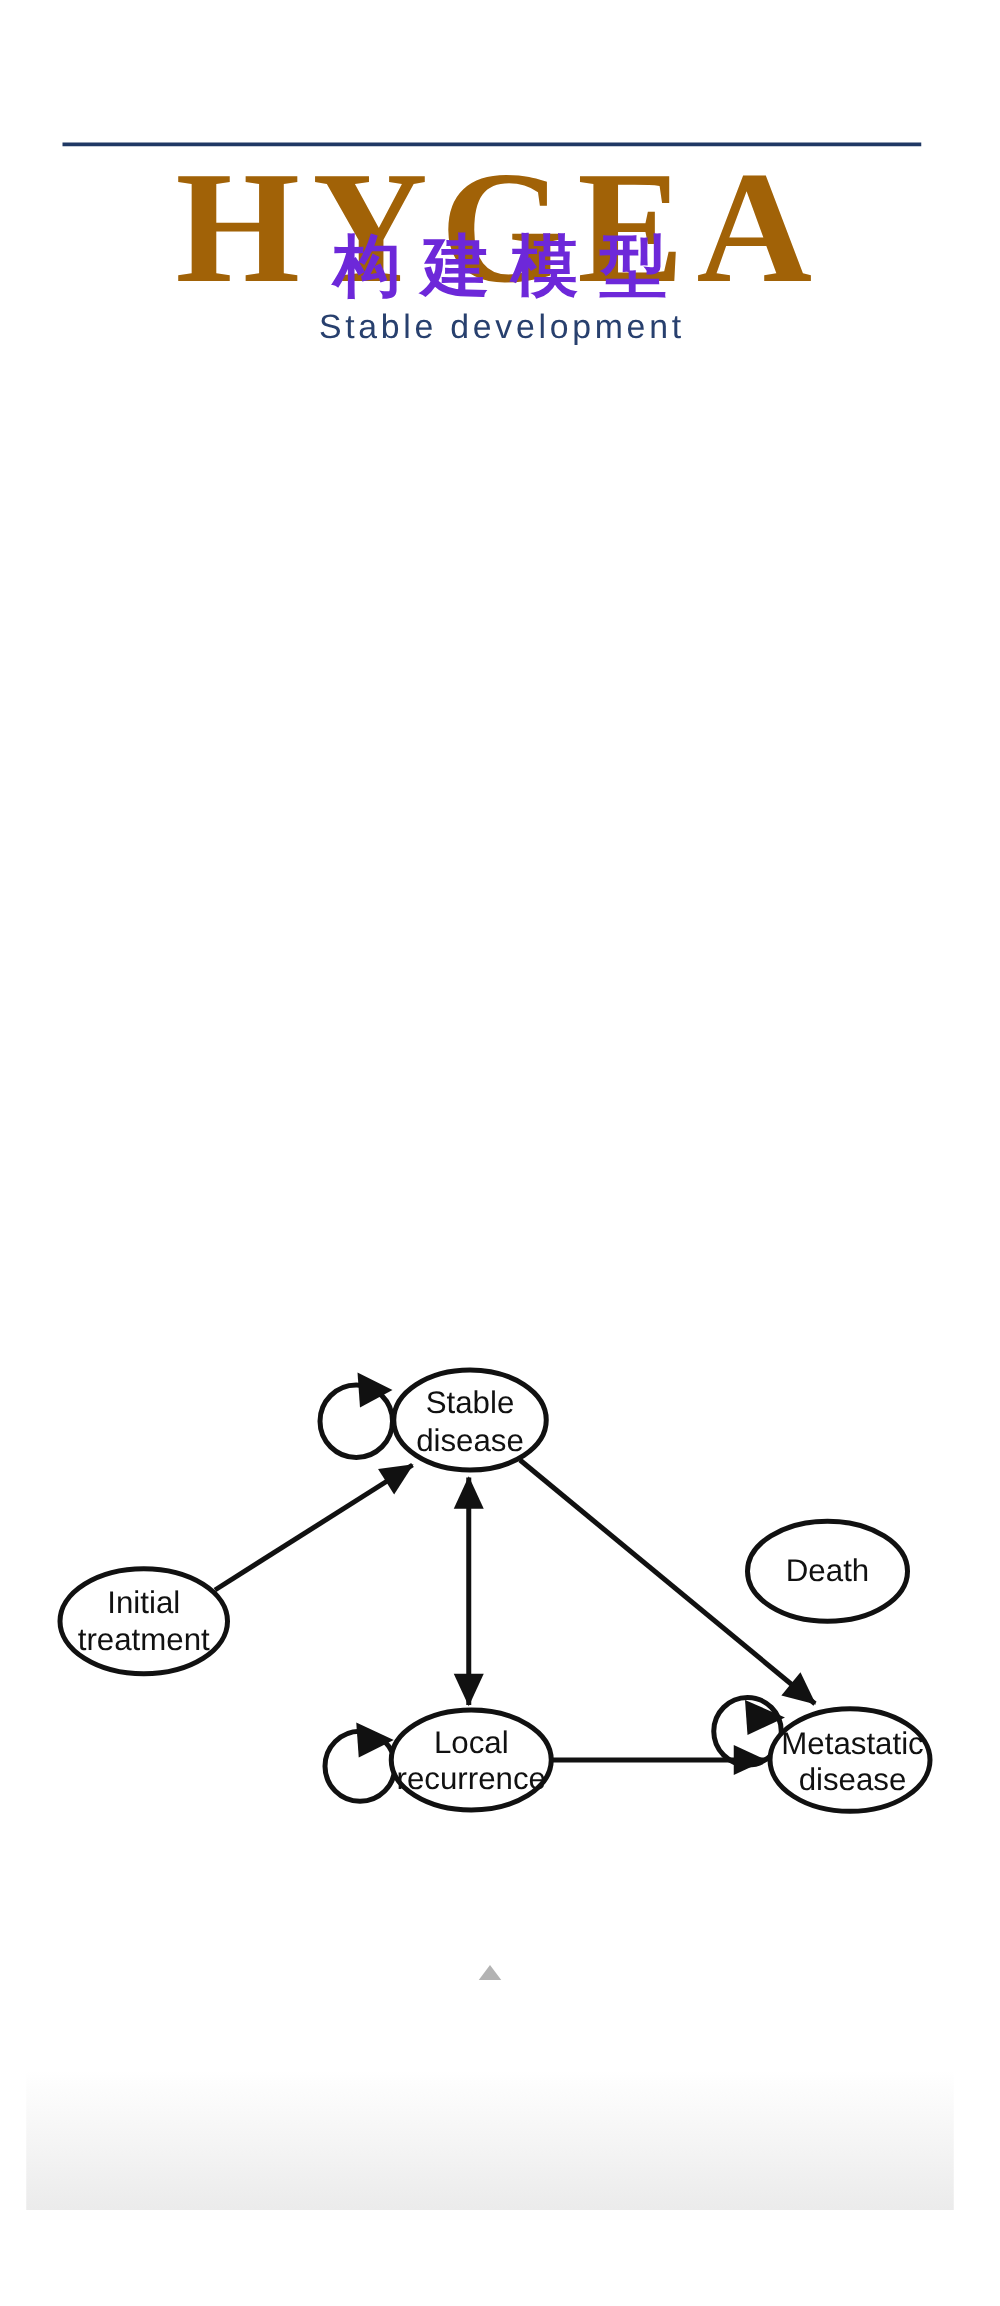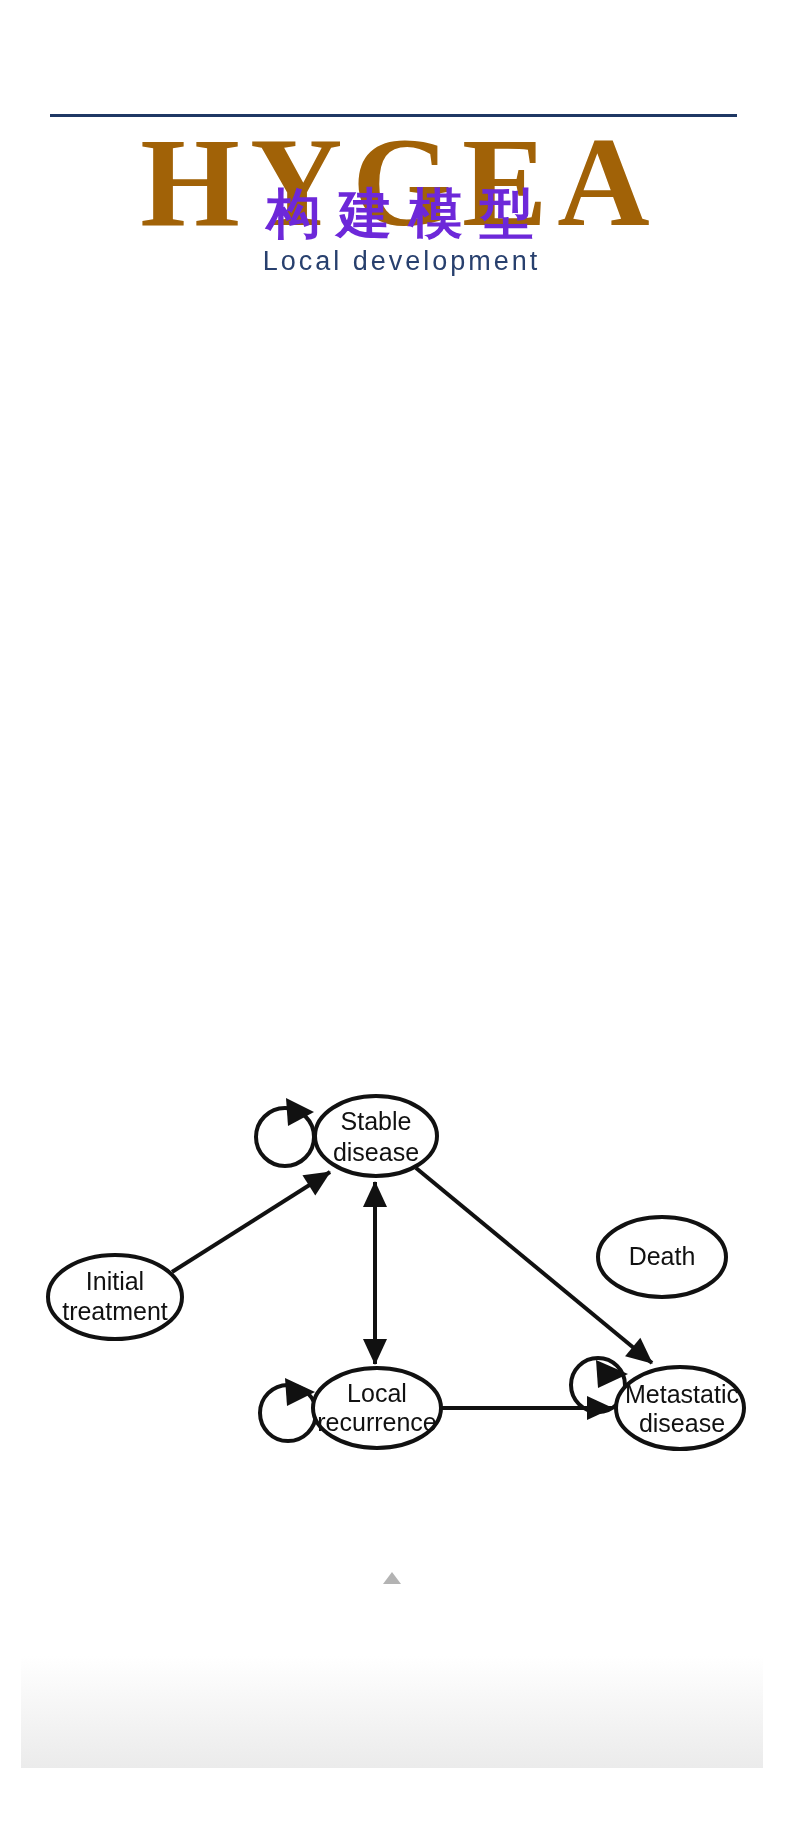--- a/index.html
+++ b/index.html
@@ -63,21 +63,21 @@
 </style>
 </head>
 <body>
 
 <div class="page">
 
   <div class="top-rule"></div>
 
   <div class="watermark">HYGEA</div>
   <div class="title">构建模型</div>
-  <div class="subtitle">Local development</div>
+  <div class="subtitle">Stable development</div>
 
 
   <div class="figure-image">
     <svg width="800" height="520" viewBox="0 0 800 520" xmlns="http://www.w3.org/2000/svg">
       <defs>
         <marker id="ah" viewBox="0 0 26 26" markerUnits="userSpaceOnUse" markerWidth="28" markerHeight="26" refX="25" refY="13" orient="auto-start-reverse">
           <path d="M0,1 L26,13 L0,25 Z" fill="#111111"></path>
         </marker>
       </defs>
 

